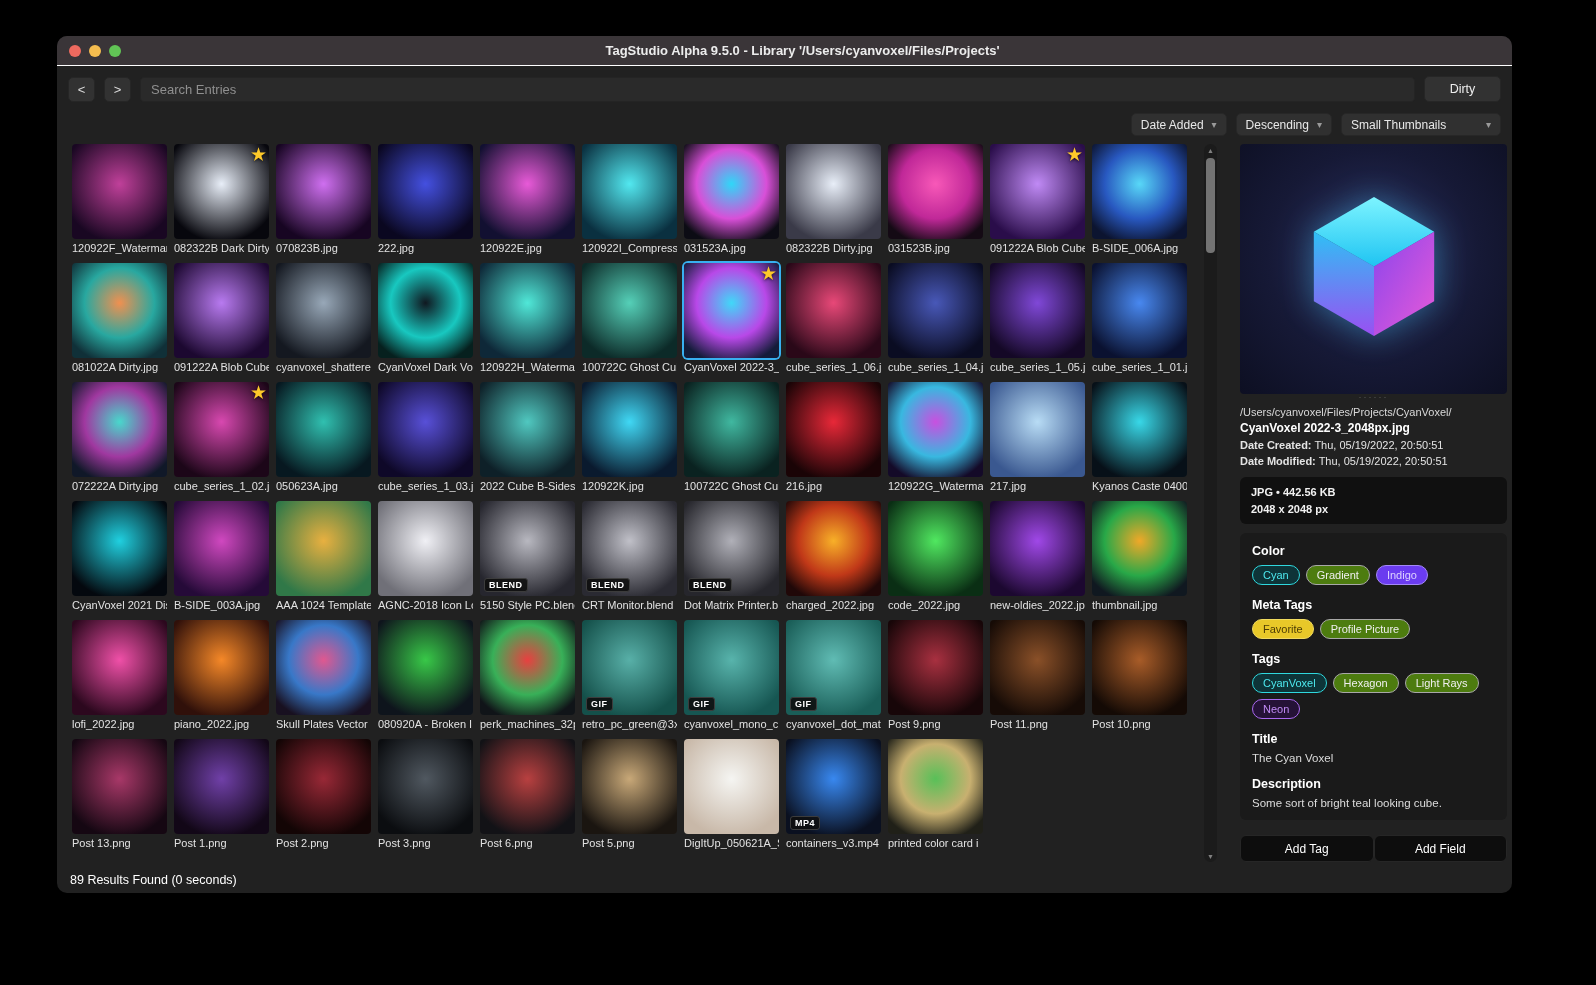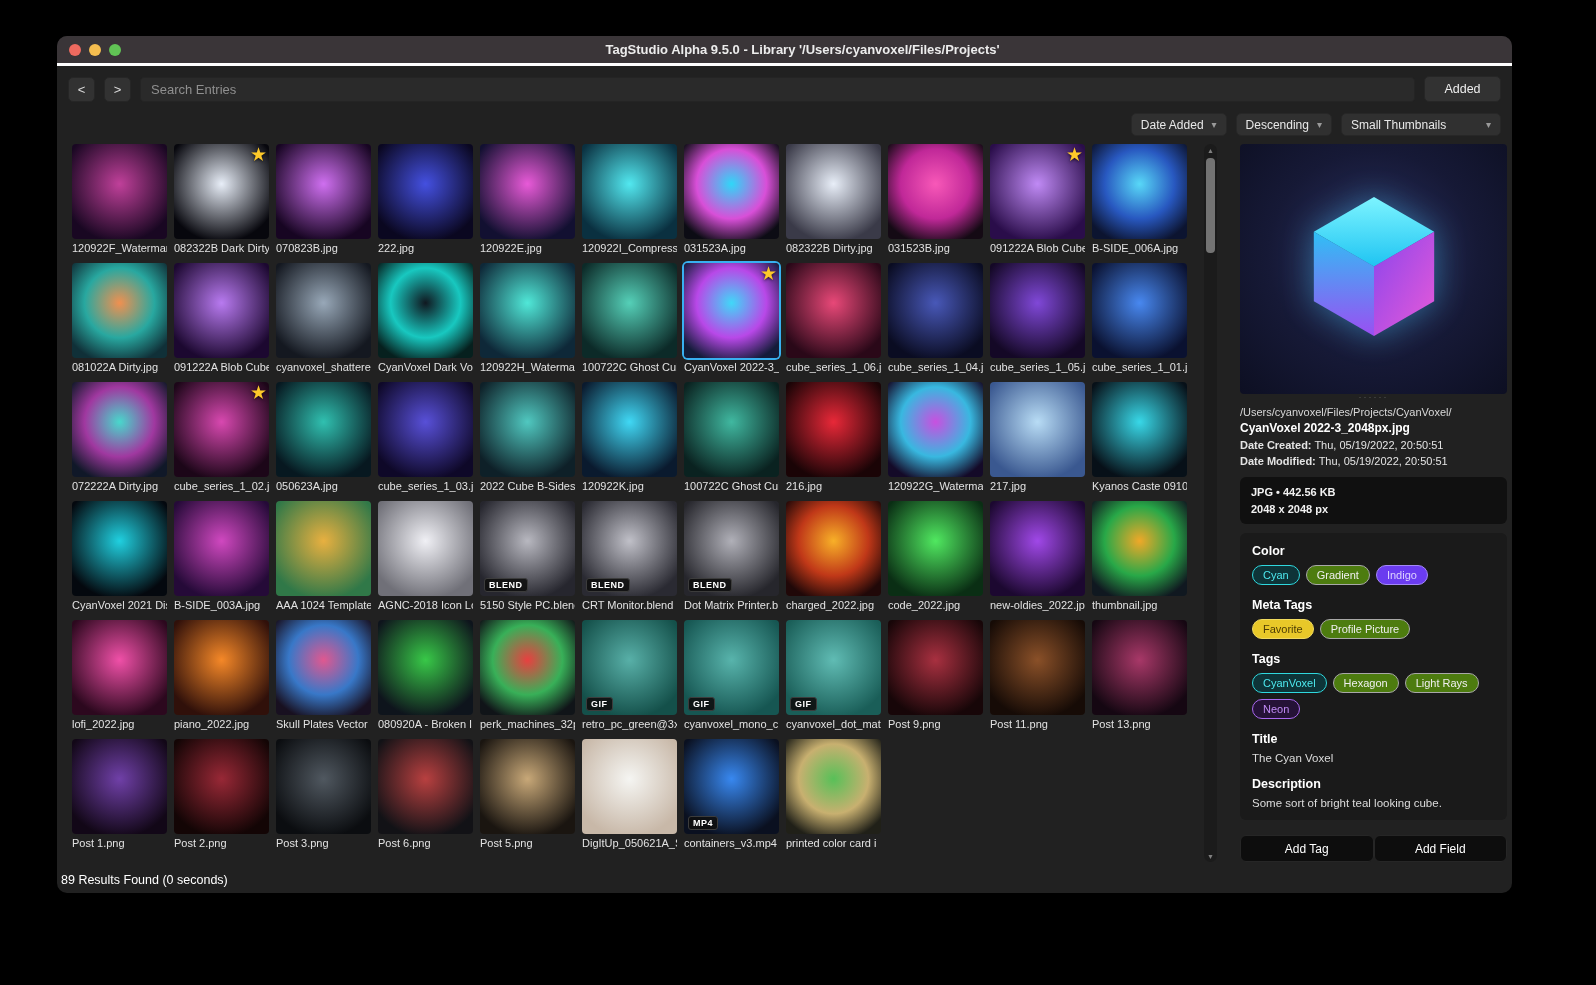--- a/index.html
+++ b/index.html
@@ -3,21 +3,21 @@
 <meta charset="utf-8">
 <style>
   * { box-sizing: border-box; margin: 0; padding: 0; }
   html,body { width:1596px; height:985px; background:#000; overflow:hidden;
     font-family:"Liberation Sans", sans-serif; }
   .window { position:absolute; left:57px; top:36px; width:1455px; height:857px;
     background:#212121; border-radius:10px; display:flex; flex-direction:column;
     overflow:hidden; box-shadow:0 25px 70px rgba(0,0,0,.85); }
   
   .titlebar { height:30px; background:#3a3538; display:flex; align-items:center;
-    position:relative; flex:none; border-bottom:3px solid #ffffff;padding-left:36px; }
+    position:relative; flex:none; border-bottom:1px solid #ffffff;padding-left:36px; }
   .lights { position:absolute; left:12px; display:flex; gap:8px; }
   .light { width:12px; height:12px; border-radius:50%; display:inline-block; }
   .light.red{ background:#ee6a5f; } .light.yellow{ background:#f5bd4f; } .light.green{ background:#61c455; }
   .title { flex:1; text-align:center; color:#ececec; font-size:13px; font-weight:bold; }
   
   .toolbar { display:flex; gap:9px; padding:10px 11px 0 11px; align-items:center; flex:none; }
   .navbtn { width:27px; height:25px; background:#323232; border:1px solid #262626;
     border-radius:5px; color:#dcdcdc; font-size:13px; cursor:pointer; }
   .search-input { flex:1; height:25px; background:#2a2a2a; border:1px solid #242424;
     border-radius:4px; color:#ddd; padding:0 10px; font-size:13px; outline:none; }
@@ -72,42 +72,42 @@
   .pill.cyan   { background:#0e3438; color:#4de8ee; border:1.5px solid #2fd8de; }
   .pill.dark   { background:#4d7c0f; color:#efefef; border:1.5px solid #a8a8a8; }
   .pill.indigo { background:#6b3cf0; color:#ded2ff; border:1.5px solid #a488f8; }
   .pill.yellow { background:#e8c829; color:#4c3c05; border:1.5px solid #f0da5e; }
   .pill.neon   { background:#251237; color:#c08af5; border:1.5px solid #a968ef; }
   .fieldvalue { font-size:11.5px; color:#dcdcdc; margin-top:6px; }
   .panel-buttons { margin-top:auto; display:flex; padding:10px 0 4px; }
   .panel-buttons button { flex:1; height:27px; background:#0d0d0d; border:1px solid #262626;
     border-radius:6px; color:#fff; font-size:12px; cursor:pointer; }
   
-  .statusbar { height:27px; display:flex; align-items:center; padding:0 4px;
+  .statusbar { height:27px; display:flex; align-items:center; padding:0 13px;
     color:#fff; font-size:12.5px; flex:none; }
 </style>
 </head>
 <body>
 
 <div class="window">
 
   <div class="titlebar">
     <div class="lights">
       <span class="light red"></span>
       <span class="light yellow"></span>
       <span class="light green"></span>
     </div>
     <div class="title">TagStudio Alpha 9.5.0 - Library '/Users/cyanvoxel/Files/Projects'</div>
   </div>
 
   <div class="toolbar">
     <button class="navbtn">&lt;</button>
     <button class="navbtn">&gt;</button>
     <input class="search-input" placeholder="Search Entries" style="">
-    <button class="search-btn">Added</button>
+    <button class="search-btn">Dirty</button>
   </div>
 
   <div class="sortrow">
     <div class="dropdown">
       <span>Date Added</span>
       <span class="caret">▾</span>
     </div>
     <div class="dropdown">
       <span>Descending</span>
       <span class="caret">▾</span>
@@ -251,21 +251,21 @@
         <div class="cell">
           <div class="tile" style="background: radial-gradient(circle at 50% 42%, rgb(200, 80, 224), rgb(56, 184, 224) 48%, rgb(20, 10, 40) 85%);"></div>
           <div class="cap">120922G_Watermark</div>
         </div>
         <div class="cell">
           <div class="tile" style="background: radial-gradient(circle at 50% 42%, rgb(184, 220, 245), rgb(58, 88, 144) 80%);"></div>
           <div class="cap">217.jpg</div>
         </div>
         <div class="cell">
           <div class="tile" style="background: radial-gradient(circle at 50% 42%, rgb(56, 216, 232), rgb(7, 16, 24) 80%);"></div>
-          <div class="cap">Kyanos Caste 0910</div>
+          <div class="cap">Kyanos Caste 0400</div>
         </div>
         <div class="cell">
           <div class="tile" style="background: radial-gradient(circle at 50% 42%, rgb(32, 208, 224), rgb(4, 8, 14) 80%);"></div>
           <div class="cap">CyanVoxel 2021 Dis</div>
         </div>
         <div class="cell">
           <div class="tile" style="background: radial-gradient(circle at 50% 42%, rgb(208, 72, 192), rgb(37, 10, 56) 80%);"></div>
           <div class="cap">B-SIDE_003A.jpg</div>
         </div>
         <div class="cell">
@@ -348,20 +348,24 @@
           </div>
           <div class="cap">cyanvoxel_dot_mat</div>
         </div>
         <div class="cell">
           <div class="tile" style="background: radial-gradient(circle at 50% 42%, rgb(168, 48, 64), rgb(23, 6, 8) 80%);"></div>
           <div class="cap">Post 9.png</div>
         </div>
         <div class="cell">
           <div class="tile" style="background: radial-gradient(circle at 50% 42%, rgb(138, 80, 40), rgb(22, 11, 6) 80%);"></div>
           <div class="cap">Post 11.png</div>
+        </div>
+        <div class="cell">
+          <div class="tile" style="background: radial-gradient(circle at 50% 42%, rgb(168, 92, 40), rgb(20, 10, 5) 80%);"></div>
+          <div class="cap">Post 10.png</div>
         </div>
         <div class="cell">
           <div class="tile" style="background: radial-gradient(circle at 50% 42%, rgb(168, 56, 104), rgb(21, 7, 18) 80%);"></div>
           <div class="cap">Post 13.png</div>
         </div>
         <div class="cell">
           <div class="tile" style="background: radial-gradient(circle at 50% 42%, rgb(112, 64, 168), rgb(18, 7, 23) 80%);"></div>
           <div class="cap">Post 1.png</div>
         </div>
         <div class="cell">

